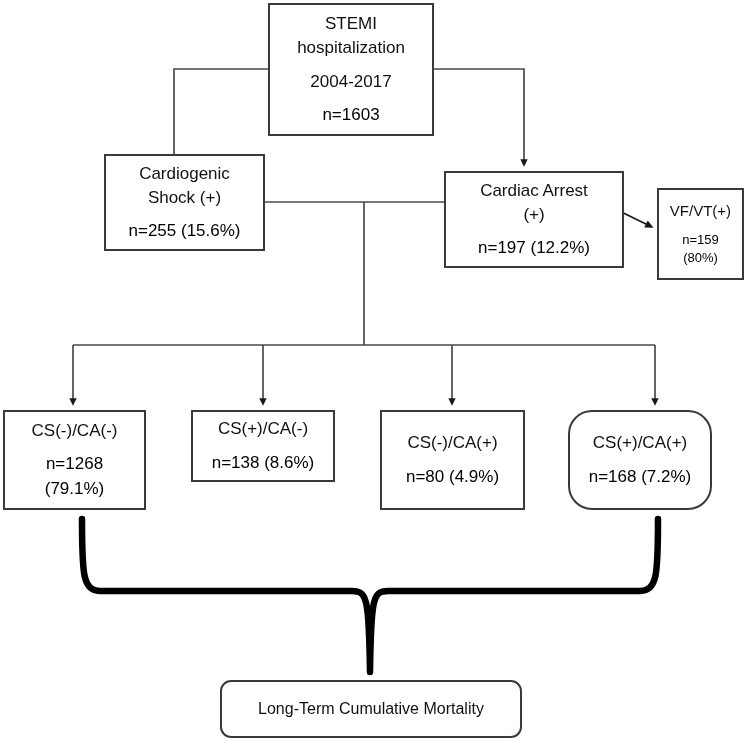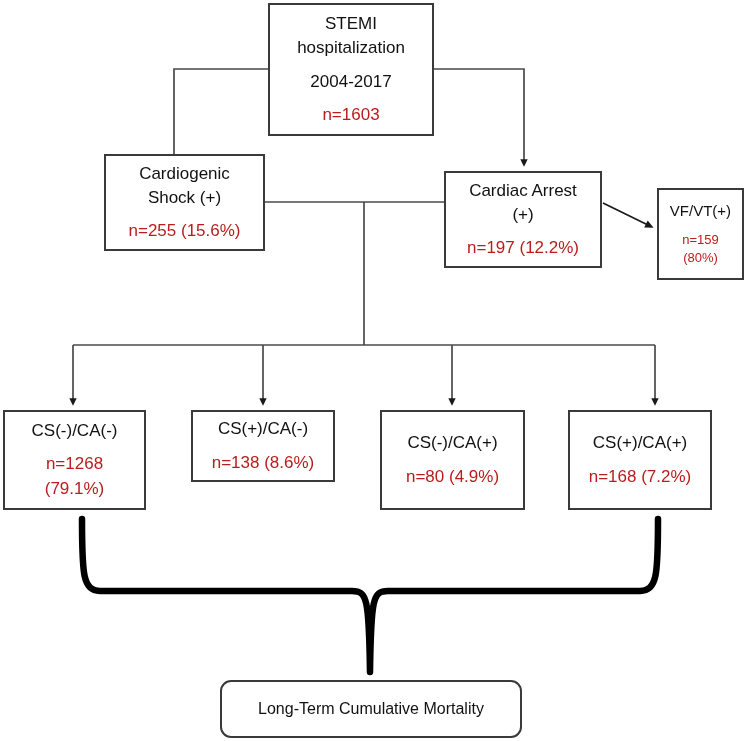--- a/index.html
+++ b/index.html
@@ -37,37 +37,37 @@
     text-align: right;
     z-index: 2;
   }
   .line-black {
     color: #111111;
     font-size: 17px;
     line-height: 1.42;
     white-space: nowrap;
   }
   .line-red {
-    color: #b91c1c;
+    color: #000000;
     font-size: 17px;
     line-height: 1.42;
     white-space: nowrap;
   }
   
   #node-stemi      { left: 268px; top: 3px;   width: 166px; height: 133px; }
   #node-stemi .line-black { font-size: 17px; }
   #node-cs         { left: 104px; top: 154px; width: 161px; height: 97px;  }
-  #node-ca         { left: 444px; top: 171px; width: 158px; height: 97px;  }
+  #node-ca         { left: 444px; top: 171px; width: 180px; height: 97px;  }
   #node-vfvt       { left: 657px; top: 188px; width: 87px;  height: 92px;  }
   #node-vfvt .line-black { font-size: 15px; }
   #node-vfvt .line-red   { font-size: 13px; }
   #node-g1         { left: 3px;   top: 410px; width: 143px; height: 100px; }
   #node-g2         { left: 191px; top: 410px; width: 144px; height: 72px; }
   #node-g3         { left: 380px; top: 410px; width: 145px; height: 100px; }
-  #node-g4         { left: 568px; top: 410px; width: 144px; height: 100px; }
+  #node-g4         { left: 568px; top: 410px; width: 144px; height: 100px; border-radius: 24px; }
   #node-outcome    { left: 220px; top: 680px; width: 302px; height: 58px; border-radius: 11px; }
   #node-outcome .line-black { font-size: 16px; }
   .gap-red { margin-top: 9px; }
 </style>
 </head>
 <body>
 
 <div id="canvas">
 
   <svg id="edges" viewBox="0 0 750 741" width="750" height="741">

